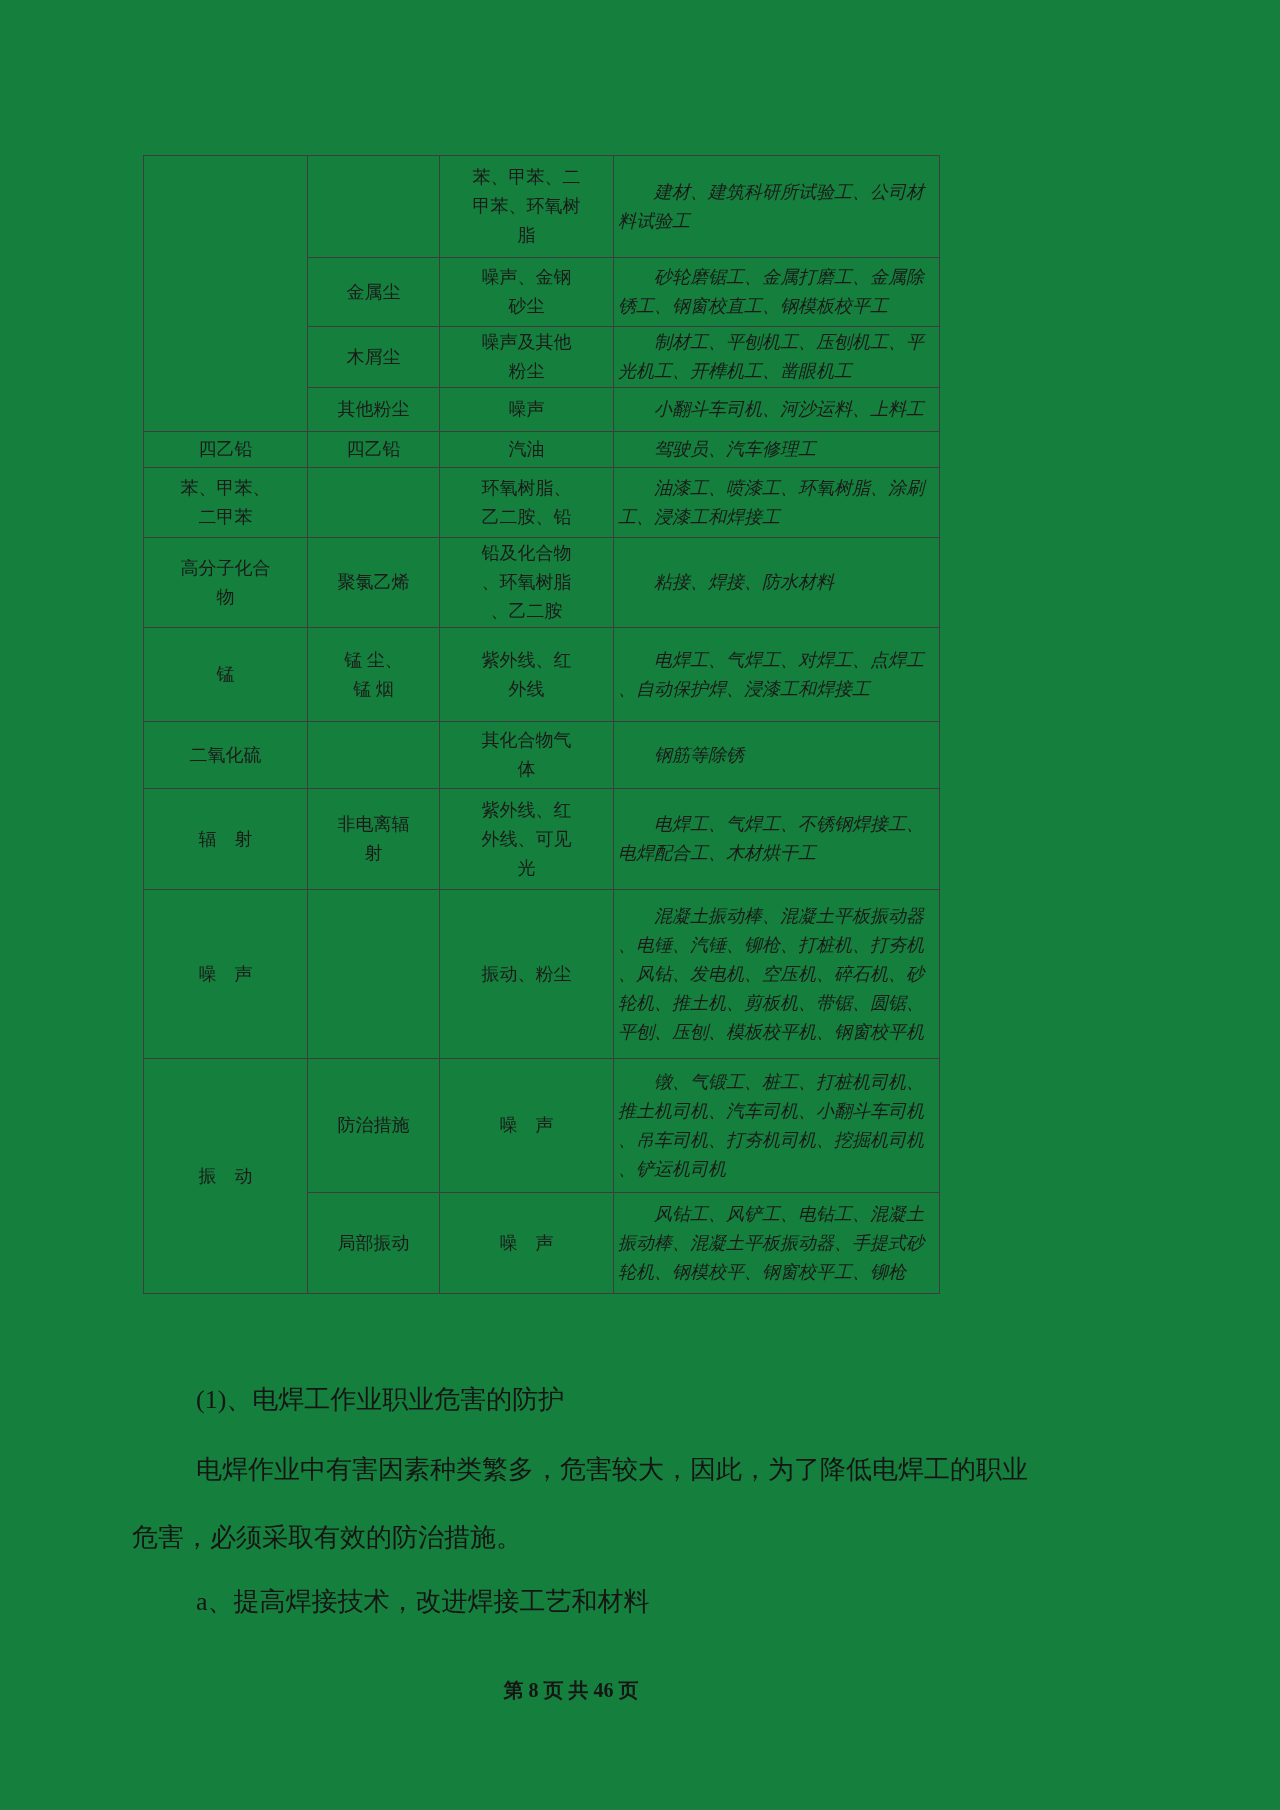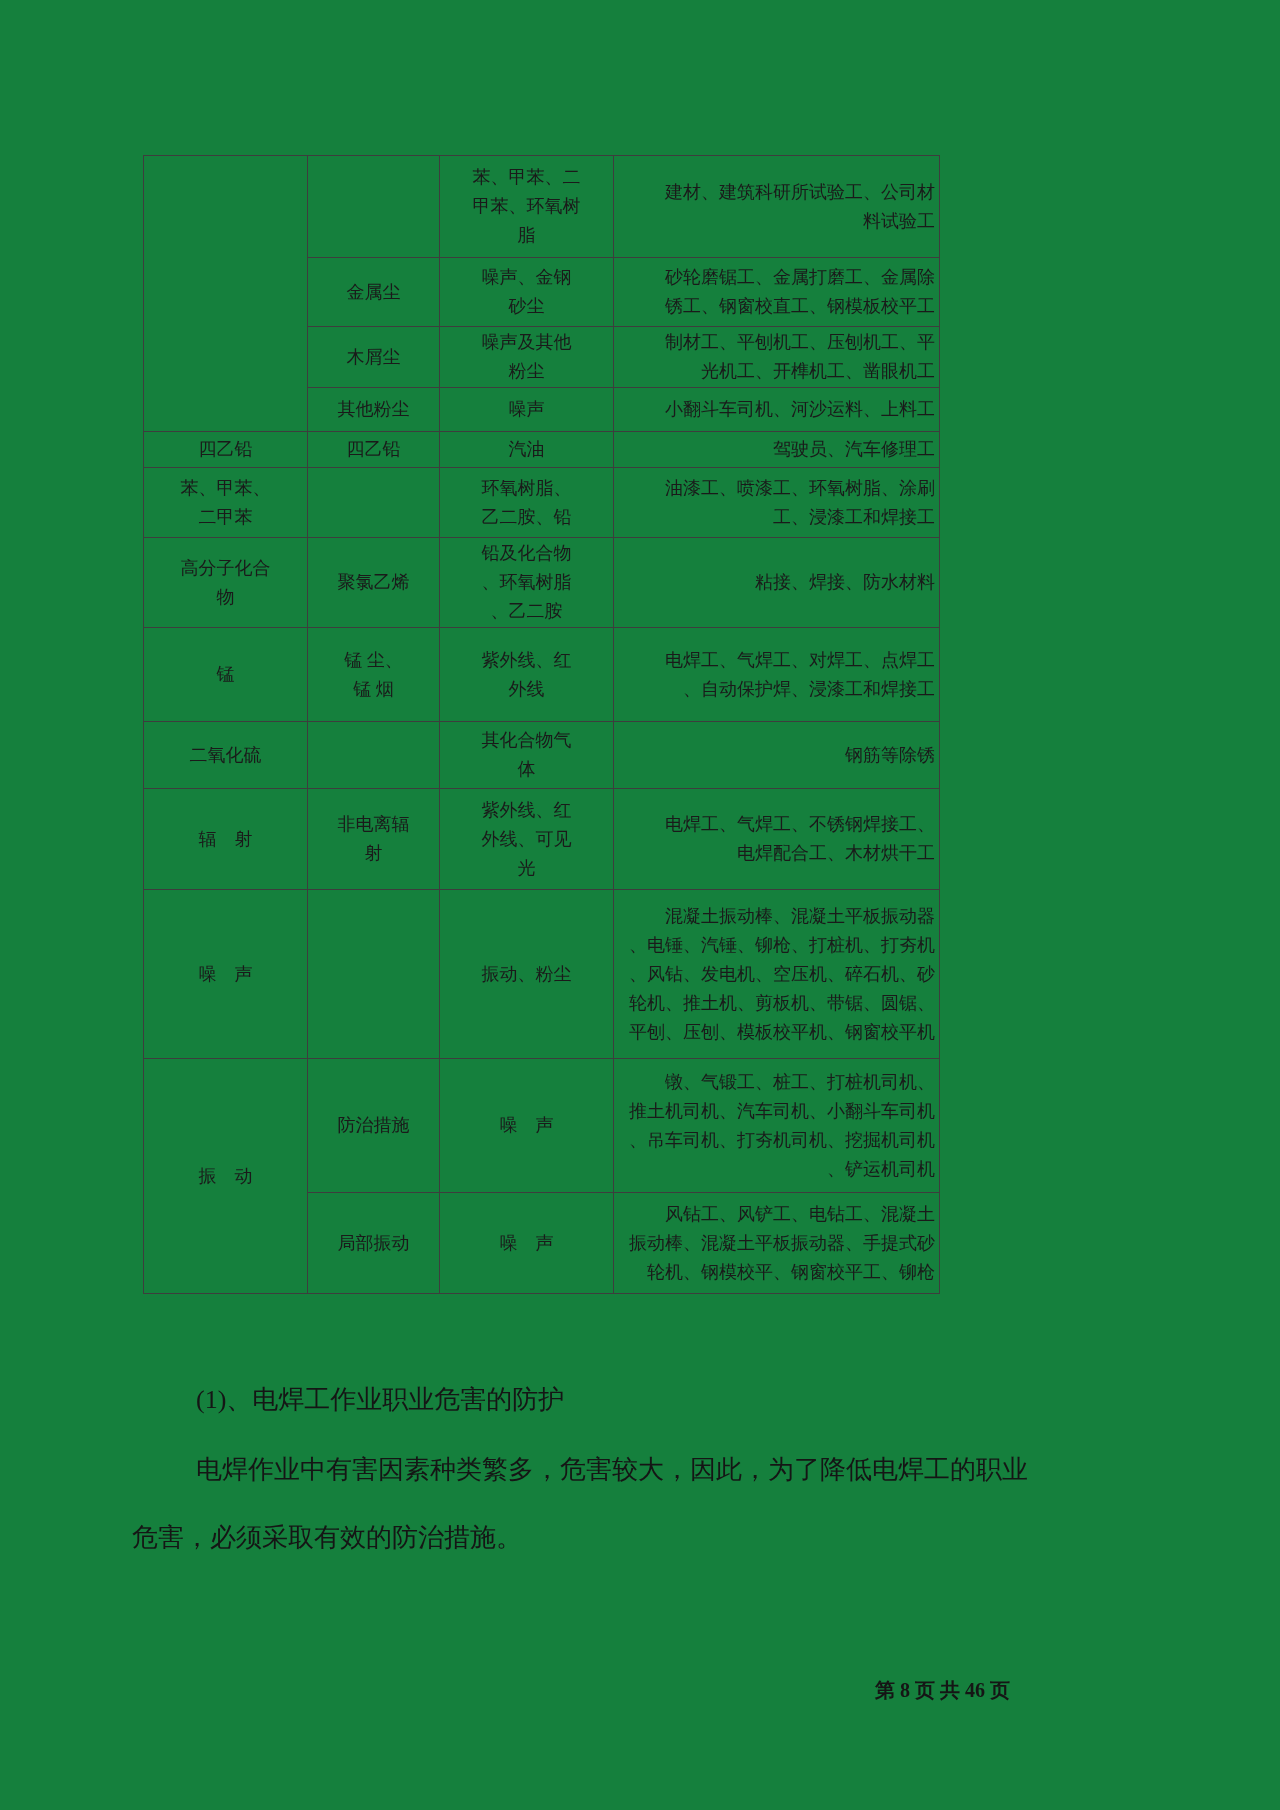--- a/index.html
+++ b/index.html
@@ -21,38 +21,39 @@
   }
   table.hazard td {
     border:1px solid #3d3d3d;
     padding:1px 2px;
     text-align:center;
     vertical-align:middle;
     white-space:pre-line;
     overflow:hidden;
   }
   table.hazard td.jobs {
-    text-align:right;
+    text-align:left;
     text-indent:36px;
     padding:1px 4px;
+    font-style:italic;
   }
   .bodyline {
     position:absolute;
     left:132px;
     width:1100px;
     font-size:26px;
     line-height:40px;
     white-space:nowrap;
     color:#151515;
   }
   .footer {
     position:absolute;
     left:132px; top:1676px;
     width:878px;
-    text-align:right;
+    text-align:center;
     font-size:20px;
     font-weight:bold;
     line-height:28px;
     color:#151515;
   }
 </style>
 </head>
 <body>
 
 <div class="page">
@@ -168,16 +169,17 @@
         <td class="jobs">风钻工、风铲工、电钻工、混凝土
 振动棒、混凝土平板振动器、手提式砂
 轮机、钢模校平、钢窗校平工、铆枪</td>
       </tr>
     </tbody>
   </table>
 
   <div class="bodyline" style="top:1380px; text-indent:64px">(1)、电焊工作业职业危害的防护</div>
   <div class="bodyline" style="top:1518px">危害，必须采取有效的防治措施。</div>
   <div class="bodyline" style="top:1450px; text-indent:64px">电焊作业中有害因素种类繁多，危害较大，因此，为了降低电焊工的职业</div>
+  <div class="bodyline" style="top:1582px; text-indent:64px">a、提高焊接技术，改进焊接工艺和材料</div>
 
   <div class="footer">第 8 页 共 46 页</div>
 
 </div>
 
 </body></html>

